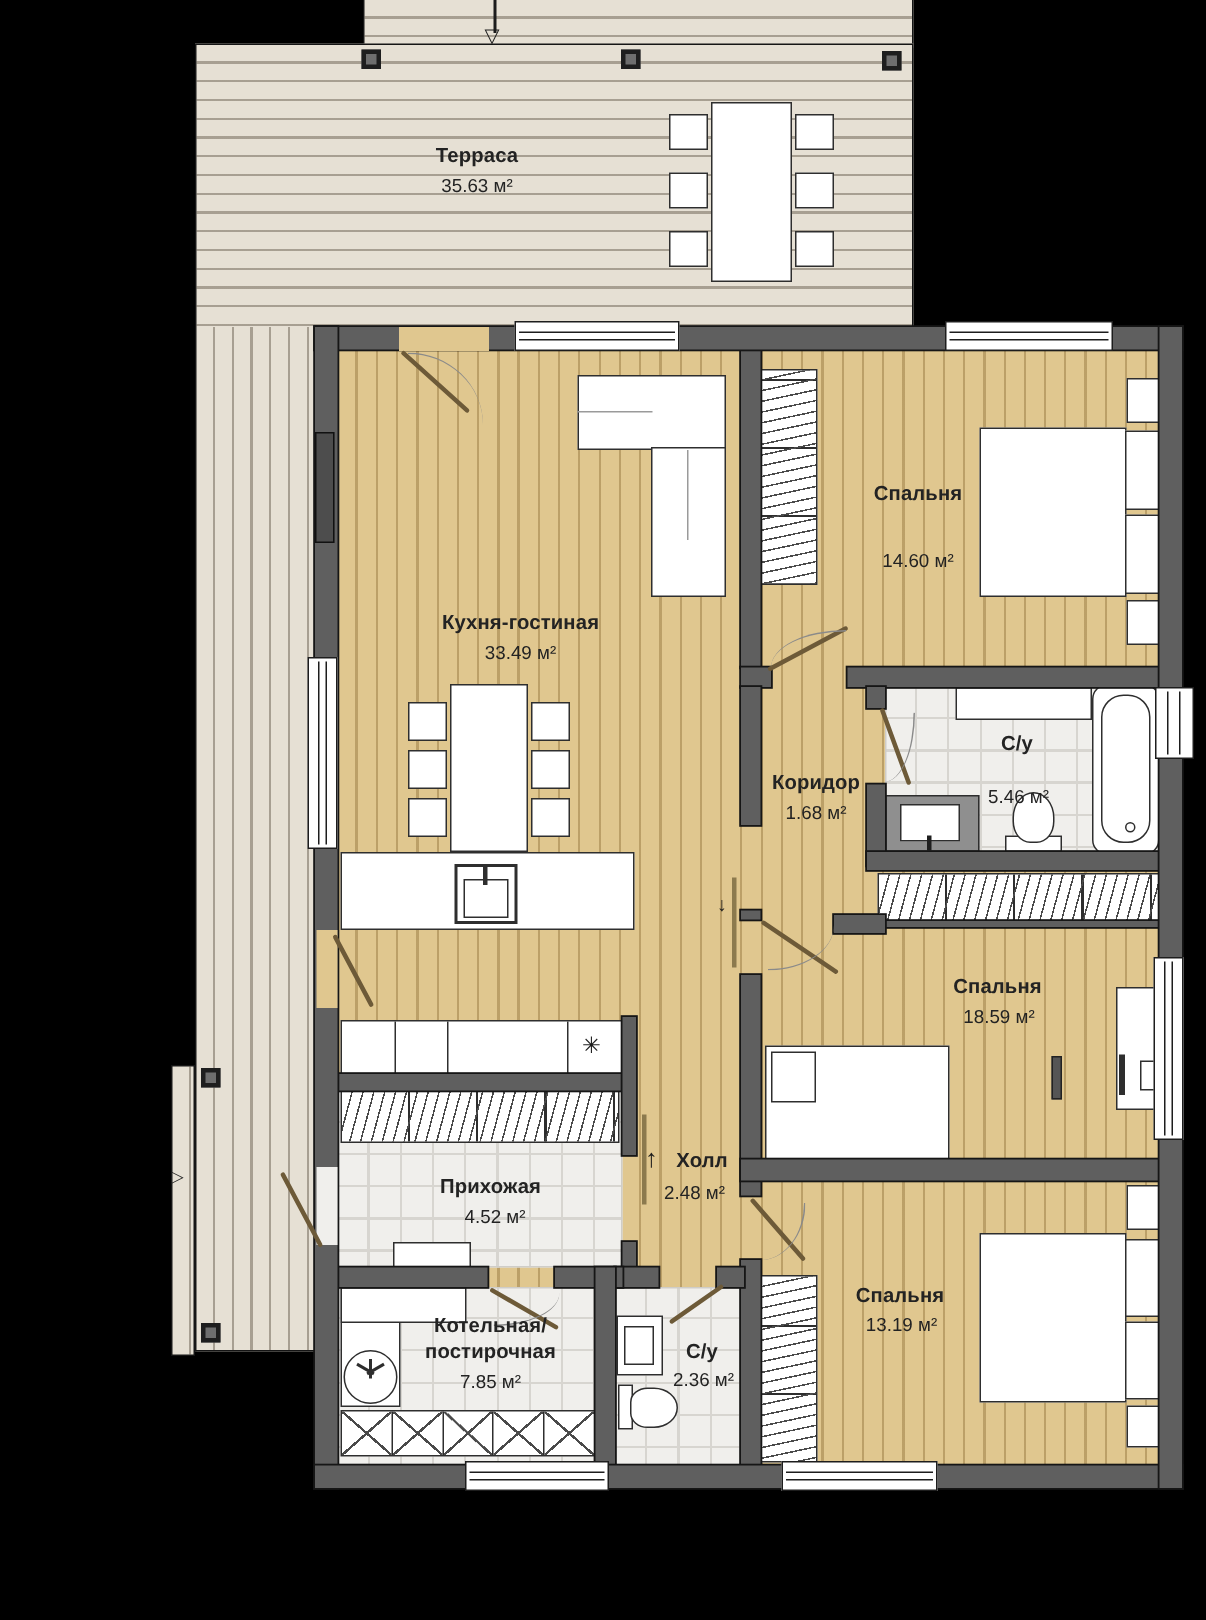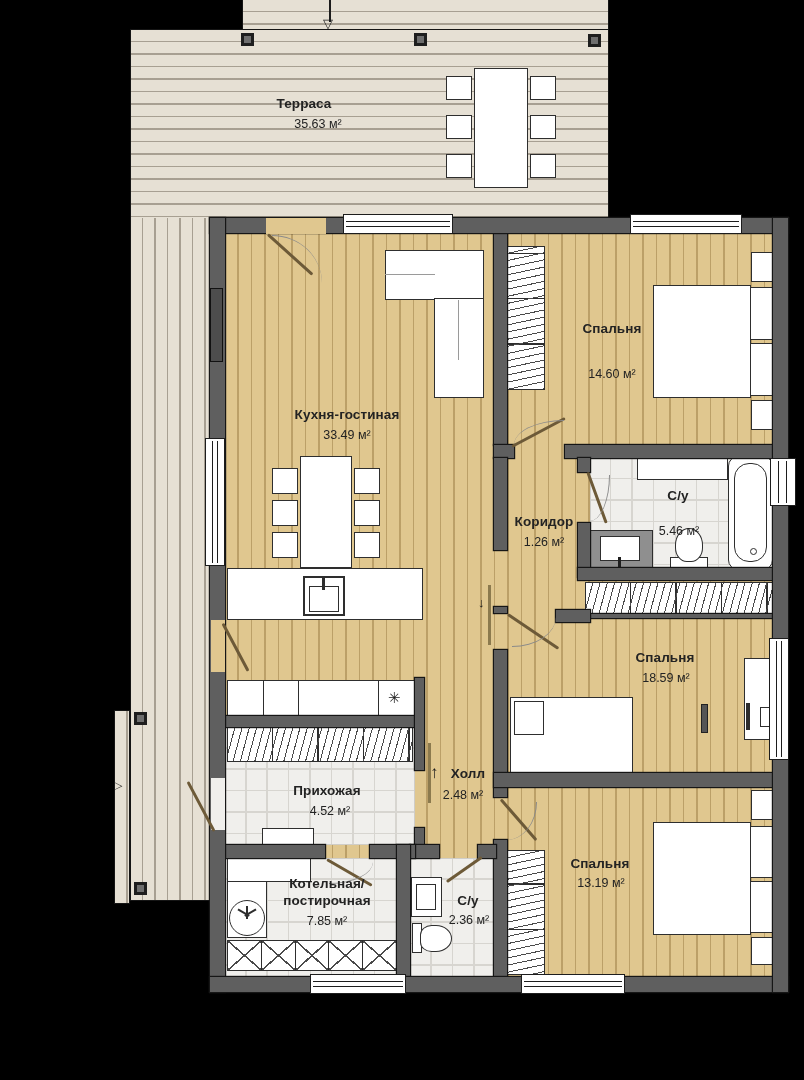--- a/index.html
+++ b/index.html
@@ -221,34 +221,34 @@
   <div class="arc" style="left:514px;top:420px;width:50px;height:25px;border-top:1.2px solid #8a8a8a;border-radius:100% 0 0 0;"></div>
 
   <div class="abs" style="left:488px;top:585px;width:3px;height:60px;background:#8c7a4e;border:.6px solid #3c3categories21;"></div>
   <div class="abs" style="left:428px;top:743px;width:3px;height:60px;background:#8c7a4e;"></div>
 
   <div class="glyph" style="left:430px;top:764px;font-size:17px;font-weight:700;">↑</div>
   <div class="glyph" style="left:478px;top:596px;font-size:13px;">↓</div>
 
   <div class="abs" style="left:210px;top:288px;width:13px;height:74px;background:#4d4d4d;border:1.2px solid #111;box-sizing:border-box;"></div>
 
-  <div class="rname" style="left:304px;top:96px;">Терраса</div>
+  <div class="rname" style="left:318px;top:96px;">Терраса</div>
   <div class="rarea" style="left:318px;top:117px;">35.63 м²</div>
 
   <div class="rname" style="left:347px;top:407px;">Кухня-гостиная</div>
   <div class="rarea" style="left:347px;top:428px;">33.49 м²</div>
 
   <div class="rname" style="left:612px;top:321px;">Спальня</div>
   <div class="rarea" style="left:612px;top:343px;margin-top:24px;">14.60 м²</div>
 
   <div class="rname" style="left:678px;top:488px;">С/у</div>
   <div class="rarea" style="left:679px;top:508px;margin-top:16px;">5.46 м²</div>
 
   <div class="rname" style="left:544px;top:514px;">Коридор</div>
-  <div class="rarea" style="left:544px;top:535px;">1.26 м²</div>
+  <div class="rarea" style="left:544px;top:535px;">1.68 м²</div>
 
   <div class="rname" style="left:665px;top:650px;">Спальня</div>
   <div class="rarea" style="left:666px;top:671px;">18.59 м²</div>
 
   <div class="rname" style="left:468px;top:766px;">Холл</div>
   <div class="rarea" style="left:463px;top:788px;">2.48 м²</div>
 
   <div class="rname" style="left:327px;top:783px;">Прихожая</div>
   <div class="rarea" style="left:330px;top:804px;">4.52 м²</div>
 

